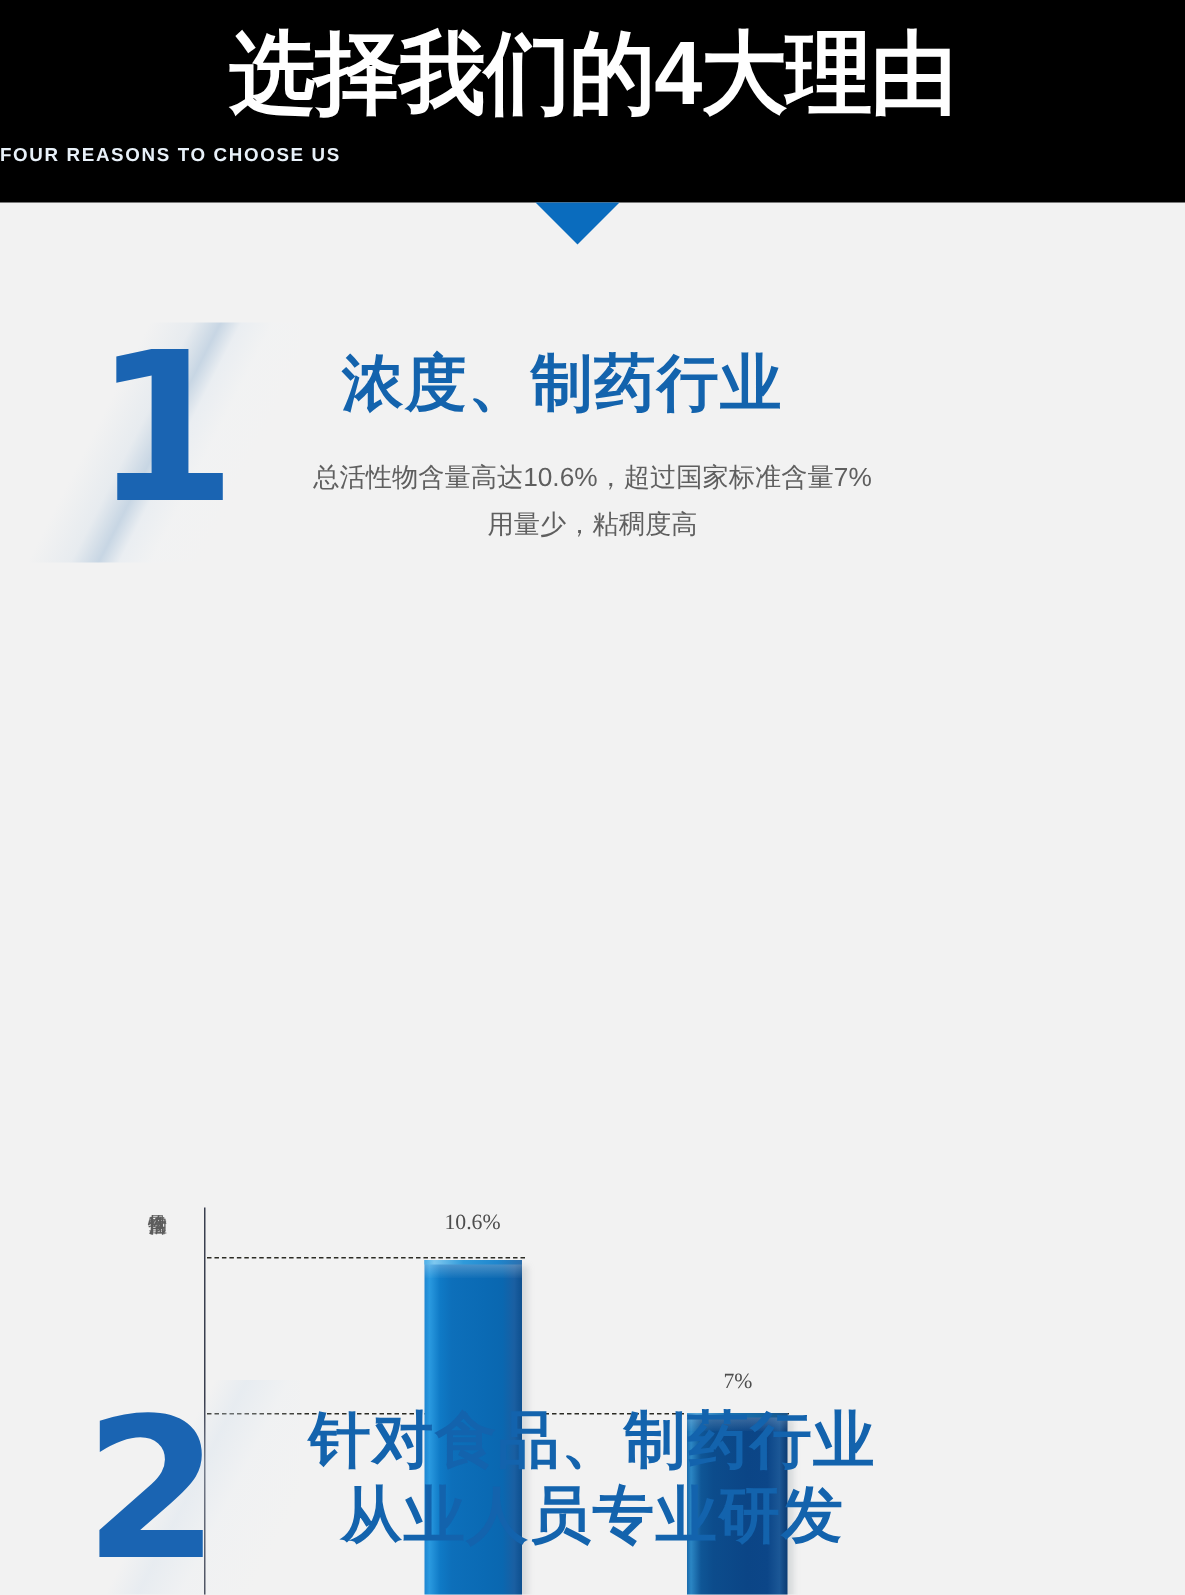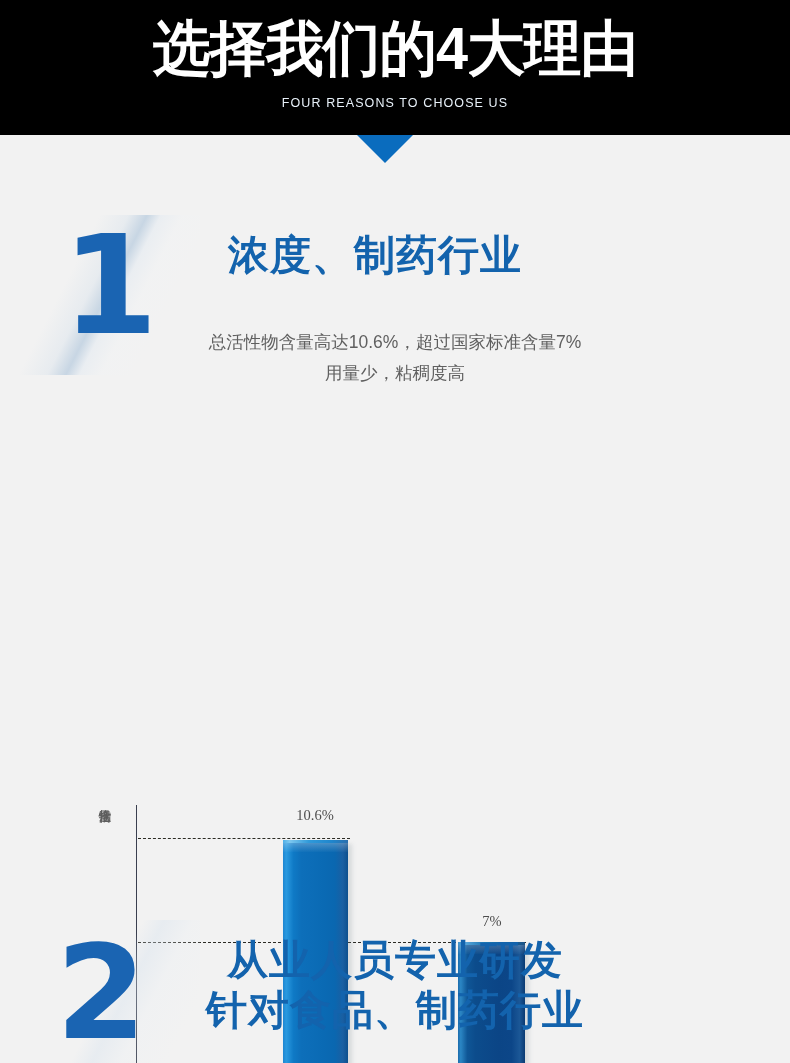--- a/index.html
+++ b/index.html
@@ -33,25 +33,25 @@
     font-weight: bold;
     letter-spacing: -1px;
     line-height: 72px;
     white-space: nowrap;
     transform: scaleX(0.96);
   }
   #header-subtitle {
     position: absolute;
     left: 0; top: 96px;
     width: 790px;
-    text-align: center;
+    text-align: left;
     color: #e8f1f9;
     font-size: 12.5px;
     letter-spacing: 1.1px;
-    font-weight: normal;
+    font-weight: bold;
     white-space: nowrap;
   }
   #header-arrow {
     position: absolute;
     left: 357px; top: 135px;
     width: 0; height: 0;
     border-left: 28px solid transparent;
     border-right: 28px solid transparent;
     border-top: 28px solid #0a6cbe;
   }
@@ -126,21 +126,20 @@
     line-height: 46px;
   }
   #reason1-desc {
     position: absolute;
     left: 135px; top: 303px;
     width: 520px;
     text-align: center;
     color: #5f5f5f;
     font-size: 17.5px;
     line-height: 31px;
-    margin-top: 24px;
   }
   #reason1-desc div { white-space: nowrap; }
 
   #reason2-title {
     left: 195px; top: 935px;
     font-size: 41px;
     line-height: 50px;
     text-align: center;
     width: 400px;
   }
@@ -303,15 +302,15 @@
   <div id="bar2-value" class="bar-value">7%</div>
 
 </div>
 
 <div id="reason2-numeral-wrap" class="numeral-wrap">
   <div class="swoosh2"></div>
   <div id="reason2-numeral" class="numeral">2</div>
 </div>
 
 <div id="reason2-title" class="reason-title">
+  <div>针对食品、制药行业</div>
   <div>从业人员专业研发</div>
-  <div>针对食品、制药行业</div>
 </div>
 
 </body></html>

